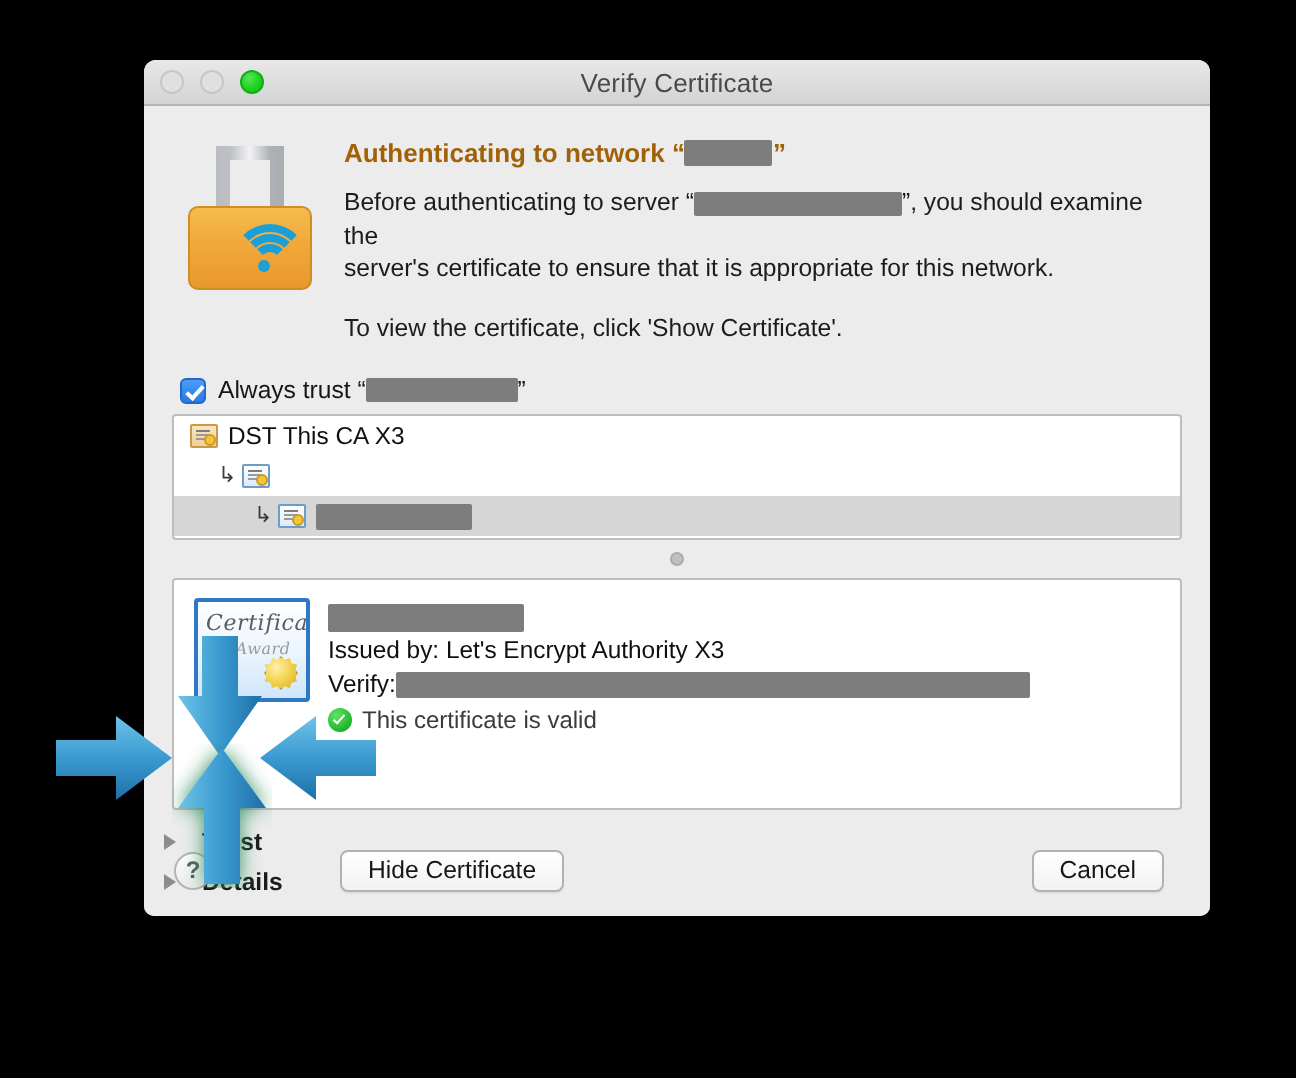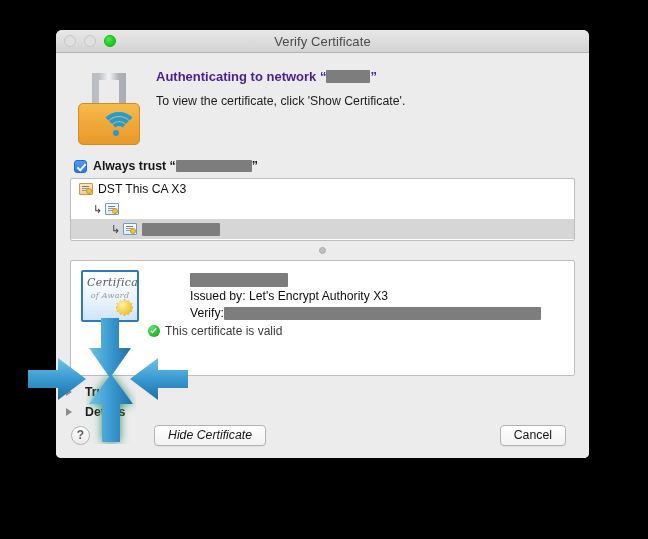--- a/index.html
+++ b/index.html
@@ -16,21 +16,21 @@
   #root {
     position: relative;
     width: 648px;
     height: 539px;
     background: #000000;
   }
 
   
   .window {
     position: absolute;
-    left: 56px;
+    left: 72px;
     top: 30px;
     width: 533px;
     height: 428px;
     background: #ececec;
     border-radius: 6px 6px 5px 5px;
     box-shadow: 0 6px 22px rgba(0,0,0,0.55);
     overflow: hidden;
   }
 
   .titlebar {
@@ -161,21 +161,21 @@
     background: #1b9fd8;
   }
 
   .texts {
     flex: 1;
     padding-left: 6px;
   }
   .headline {
     font-size: 13px;
     font-weight: bold;
-    color: #4c1d95;
+    color: #a16207;
     margin: 0 0 9px 0;
     display: flex;
     align-items: center;
     white-space: nowrap;
   }
   .para {
     font-size: 12.3px;
     color: #1c1c1c;
     line-height: 16.5px;
     margin: 0 0 13px 0;
@@ -216,21 +216,20 @@
     border: solid #ffffff;
     border-width: 0 2px 2px 0;
     transform: rotate(42deg);
   }
   .always-label {
     font-size: 12.3px;
     color: #161616;
     display: flex;
     align-items: center;
     white-space: nowrap;
-    font-weight: bold;
   }
 
   
   .panel {
     margin: 0 14px;
     background: #ffffff;
     border: 1px solid #bdbdbd;
     border-radius: 2px;
     box-sizing: border-box;
   }
@@ -364,21 +363,20 @@
   }
 
   .detail-text { flex: 1; min-width: 0; padding-top: 1px; }
   .detail-line {
     font-size: 12.2px;
     color: #101010;
     line-height: 17px;
     display: flex;
     align-items: center;
     white-space: nowrap;
-    margin-left: 42px;
   }
   .detail-name { height: 17px; display: flex; align-items: center; }
   .valid-row {
     display: flex;
     align-items: center;
     margin-top: 2px;
     font-size: 12px;
     color: #3b3b3b;
   }
   .valid-badge {
@@ -460,21 +458,21 @@
     align-items: center;
     justify-content: center;
     box-shadow: 0 1px 0 rgba(0,0,0,0.05);
   }
   .btn.primary {
     background: linear-gradient(to bottom, #55a4fb 0%, #1f7bf3 100%);
     border: 1px solid #1a6ad6;
     color: #ffffff;
   }
   .spacer-mid { flex: 1; }
-  .hide-cert-pos { margin-left: 64px; font-style: italic; }
+  .hide-cert-pos { margin-left: 64px; }
   .cancel-pos { margin-right: 8px; }
 
   
   .arrow {
     position: absolute;
     pointer-events: none;
   }
   .arrow svg { display: block; }
 </style>
 </head>
@@ -510,20 +508,24 @@
           </div>
         </div>
 
         <div class="texts">
           <div class="headline">
             <span>Authenticating to network “</span>
               <span class="redact" style="width:44px;height:13px;"></span>
               <span>”</span>
           </div>
 
+          <p class="para">
+            <span>Before authenticating to server “</span><span class="redact" style="width:104px;height:12px;"></span><span>”, you should examine the</span><br>
+            <span>server's certificate to ensure that it is appropriate for this network.</span>
+          </p>
 
           <p class="para last">To view the certificate, click 'Show Certificate'.</p>
         </div>
       </div>
 
       <div class="always-row">
         <span class="checkbox"></span>
         <span class="always-label">
           <span>Always trust “</span>
             <span class="redact" style="width:76px;height:12px;"></span>

